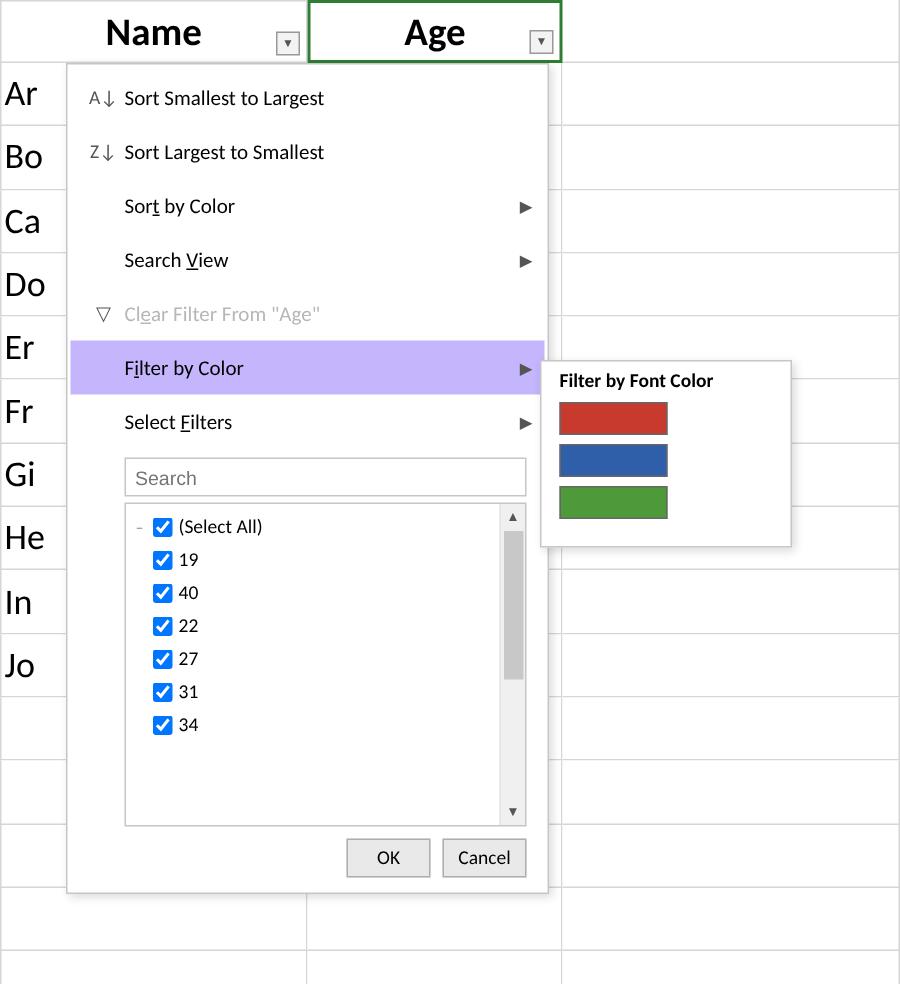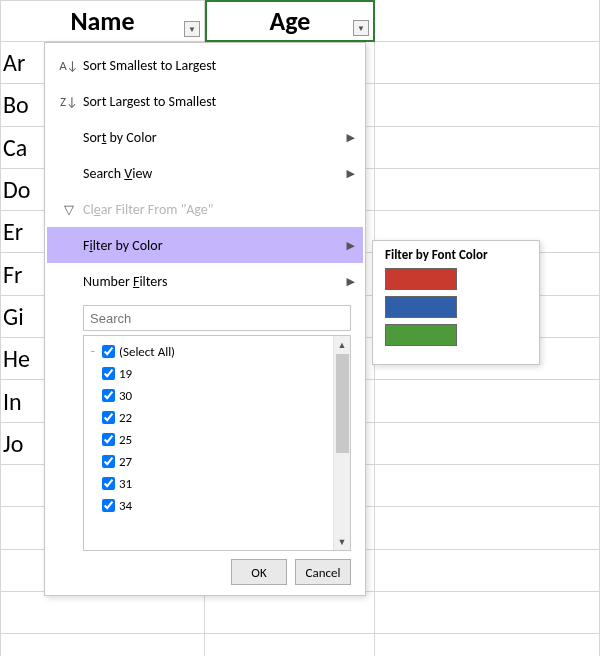--- a/index.html
+++ b/index.html
@@ -28,21 +28,21 @@
 .list { flex: 1; padding: 4px 2px; overflow: hidden; font-size: 13px; }
 .li { display: flex; align-items: center; height: 22px; }
 .li .tree { width: 14px; display: flex; justify-content: center; color: #888; font-size: 10px; }
 .li input[type=checkbox] { margin: 0 4px 0 2px; width: 13px; height: 13px; }
 .sb { width: 17px; background: #f0f0f0; border-left: 1px solid #e3e3e3; display: flex; flex-direction: column; align-items: center; justify-content: space-between; }
 .sb-btn { width: 100%; height: 17px; display: flex; align-items: center; justify-content: center; font-size: 9px; color: #555; }
 .sb-thumb { width: 13px; flex: 1; background: #c8c8c8; margin: 1px 0 80px; }
 .btns { display: flex; justify-content: flex-end; gap: 8px; padding: 0 12px 2px; text-align: right; }
 .btn { min-width: 56px; height: 26px; border: 1px solid #adadad; background: #e9e9e9; font-size: 13px; display: flex; align-items: center; justify-content: center; }
 
-.submenu { position: absolute; left: 372px; top: 240px; width: 168px; border: 1px solid #c6c6c6; background: #fff; box-shadow: 2px 2px 6px rgba(0,0,0,0.15); padding: 6px 12px 12px; }
+.submenu { position: absolute; left: 360px; top: 240px; width: 168px; border: 1px solid #c6c6c6; background: #fff; box-shadow: 2px 2px 6px rgba(0,0,0,0.15); padding: 6px 12px 12px; }
 .submenu-title { font-weight: 700; font-size: 13px; margin-bottom: 6px; }
 .swatch { width: 72px; height: 22px; border: 1px solid #666; margin: 6px 0; }
 .sw-red { background: #c83a2e; }
 .sw-blue { background: #2f5fa8; }
 .sw-green { background: #4e9a3a; }
 
 .u { text-decoration: underline; }
 </style>
 </head>
 <body>
@@ -159,52 +159,47 @@
     <span class="ic">▽</span>
     <span><span>Cl</span><span class="u">e</span><span>ar Filter From "Age"</span></span>
   </div>
   <div class="mi mi-hl">
     <span class="ic"></span>
     <span><span>F</span><span class="u">i</span><span>lter by Color</span></span>
     <span class="arrow-r">▶</span>
   </div>
   <div class="mi">
     <span class="ic"></span>
-    <span><span>Number </span><span class="u">F</span><span>ilters</span></span>
+    <span><span>Select </span><span class="u">F</span><span>ilters</span></span>
     <span class="arrow-r">▶</span>
   </div>
   <div class="search">
     <input type="text" placeholder="Search" style="">
   </div>
   <div class="list-wrap">
     <div class="list">
       <div class="li">
           <span class="tree">−</span>
           <input type="checkbox" checked="" style="">
           <span>(Select All)</span>
         </div>
       <div class="li">
           <span class="tree"></span>
           <input type="checkbox" checked="" style="">
           <span>19</span>
         </div>
       <div class="li">
           <span class="tree"></span>
           <input type="checkbox" checked="" style="">
-          <span>30</span>
+          <span>40</span>
         </div>
       <div class="li">
           <span class="tree"></span>
           <input type="checkbox" checked="" style="">
           <span>22</span>
-        </div>
-      <div class="li">
-          <span class="tree"></span>
-          <input type="checkbox" checked="" style="">
-          <span>25</span>
         </div>
       <div class="li">
           <span class="tree"></span>
           <input type="checkbox" checked="" style="">
           <span>27</span>
         </div>
       <div class="li">
           <span class="tree"></span>
           <input type="checkbox" checked="" style="">
           <span>31</span>

